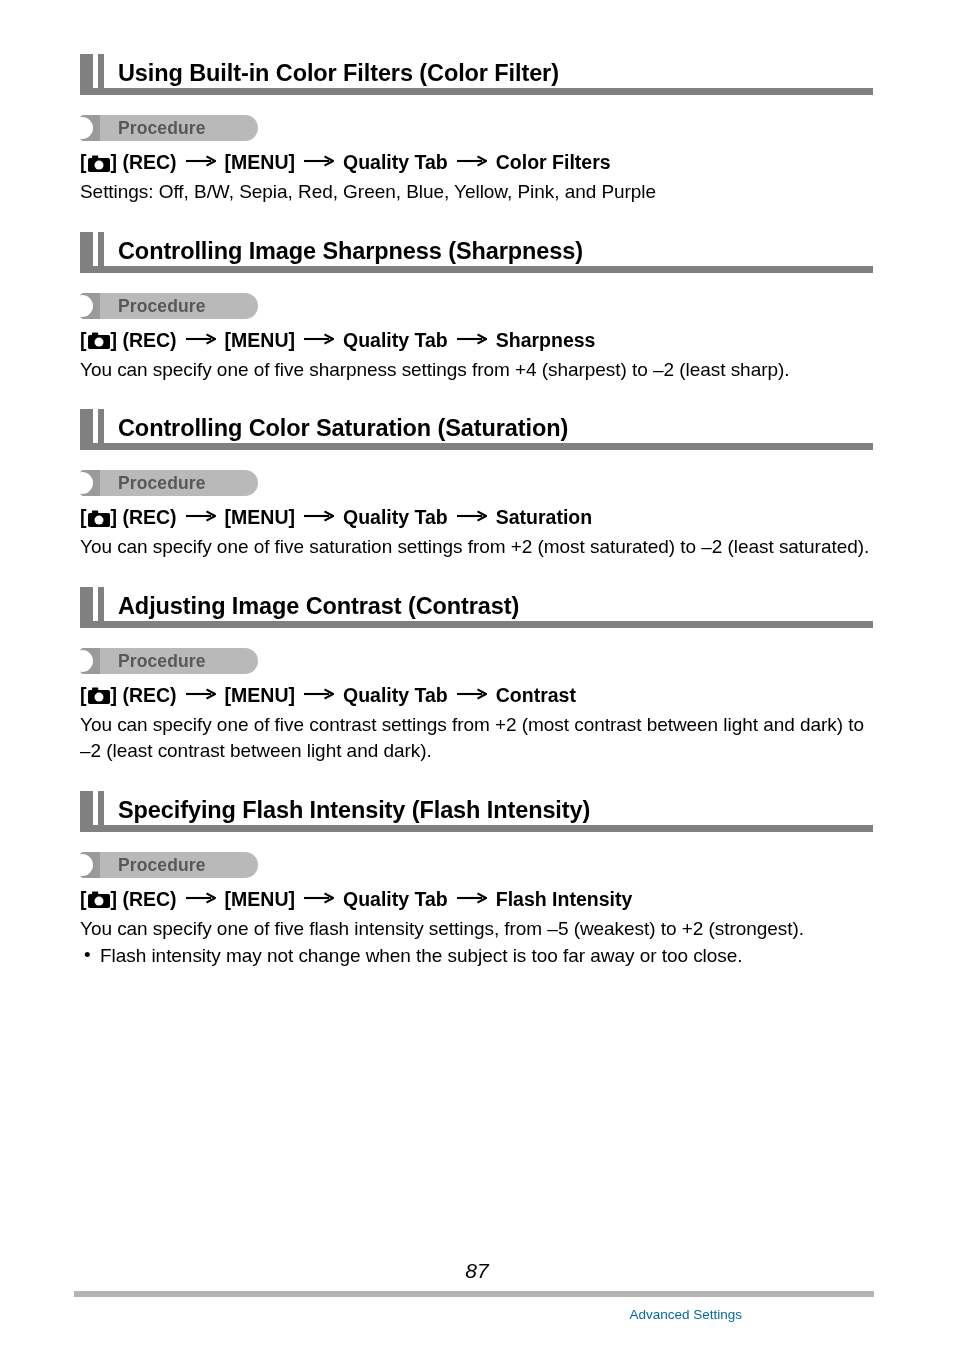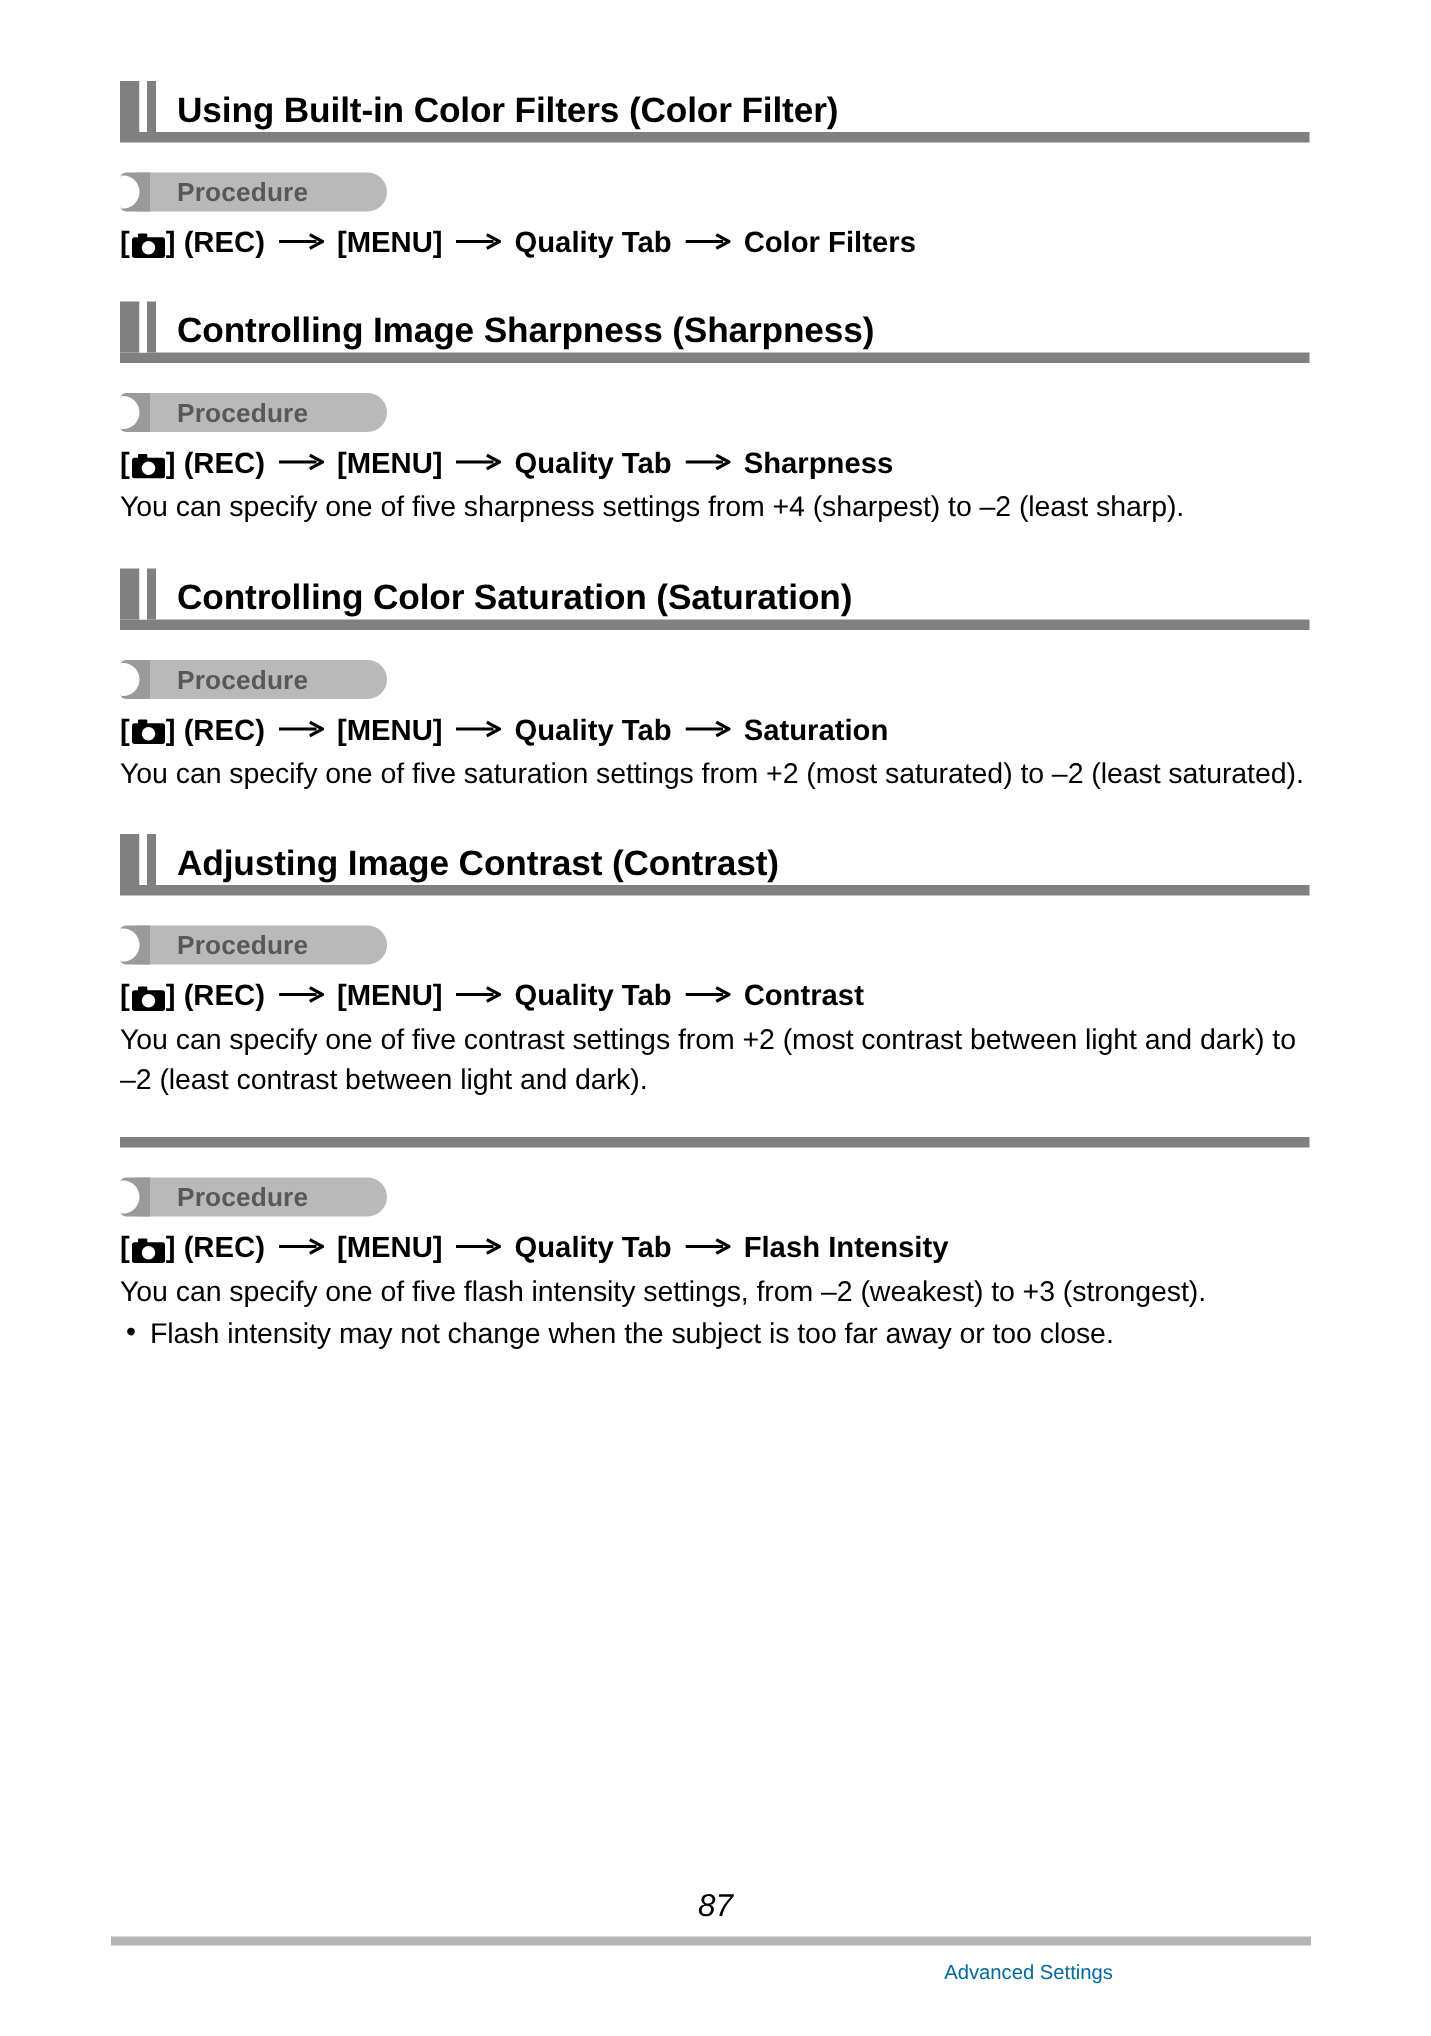--- a/index.html
+++ b/index.html
@@ -263,20 +263,21 @@
           </span>
           <span>Quality Tab</span>
           <span class="arrow">
             <svg width="30" height="12" viewBox="0 0 30 12">
               <path d="M0 6 L25 6" stroke="#000" stroke-width="2.1" fill="none"></path>
               <path d="M20.5 1.4 L29 6 L20.5 10.6" stroke="#000" stroke-width="2.1" fill="none" stroke-linejoin="miter" stroke-linecap="butt"></path>
             </svg>
           </span>
           <span>Color Filters</span>
         </div>
+        <div class="body-text">Settings: Off, B/W, Sepia, Red, Green, Blue, Yellow, Pink, and Purple</div>
       </div>
       <div class="sec-gap"></div>
       <div class="section">
         <div class="heading-row">
           <div class="bar-group">
             <div class="bar-thick"></div>
             <div class="bar-gap"></div>
             <div class="bar-thin"></div>
           </div>
           <div class="heading-title">Controlling Image Sharpness (Sharpness)</div>
@@ -428,20 +429,28 @@
               <path d="M0 6 L25 6" stroke="#000" stroke-width="2.1" fill="none"></path>
               <path d="M20.5 1.4 L29 6 L20.5 10.6" stroke="#000" stroke-width="2.1" fill="none" stroke-linejoin="miter" stroke-linecap="butt"></path>
             </svg>
           </span>
           <span>Contrast</span>
         </div>
         <div class="body-text">You can specify one of five contrast settings from +2 (most contrast between light and dark) to –2 (least contrast between light and dark).</div>
       </div>
       <div class="sec-gap"></div>
       <div class="section">
+        <div class="heading-row">
+          <div class="bar-group">
+            <div class="bar-thick"></div>
+            <div class="bar-gap"></div>
+            <div class="bar-thin"></div>
+          </div>
+          <div class="heading-title">Specifying Flash Intensity (Flash Intensity)</div>
+        </div>
         <div class="heading-rule"></div>
         <div class="procedure">
           <div class="procedure-pill"></div>
           <div class="procedure-cap">
             <div class="procedure-notch"></div>
           </div>
           <div class="procedure-label">Procedure</div>
         </div>
         <div class="menu-path">
           <span class="brk">[</span>
@@ -470,21 +479,21 @@
           </span>
           <span>Quality Tab</span>
           <span class="arrow">
             <svg width="30" height="12" viewBox="0 0 30 12">
               <path d="M0 6 L25 6" stroke="#000" stroke-width="2.1" fill="none"></path>
               <path d="M20.5 1.4 L29 6 L20.5 10.6" stroke="#000" stroke-width="2.1" fill="none" stroke-linejoin="miter" stroke-linecap="butt"></path>
             </svg>
           </span>
           <span>Flash Intensity</span>
         </div>
-        <div class="body-text">You can specify one of five flash intensity settings, from –2 (weakest) to +3 (strongest).</div>
+        <div class="body-text">You can specify one of five flash intensity settings, from –5 (weakest) to +2 (strongest).</div>
         <ul class="note-list">
           <li class="note-item"><span class="dot">•</span><span>Flash intensity may not change when the subject is too far away or too close.</span></li>
         </ul>
       </div>
     </div>
 
   <div class="footer-rule"></div>
   <div class="footer-pageno">87</div>
   <div class="footer-section">Advanced Settings</div>
 </div>

